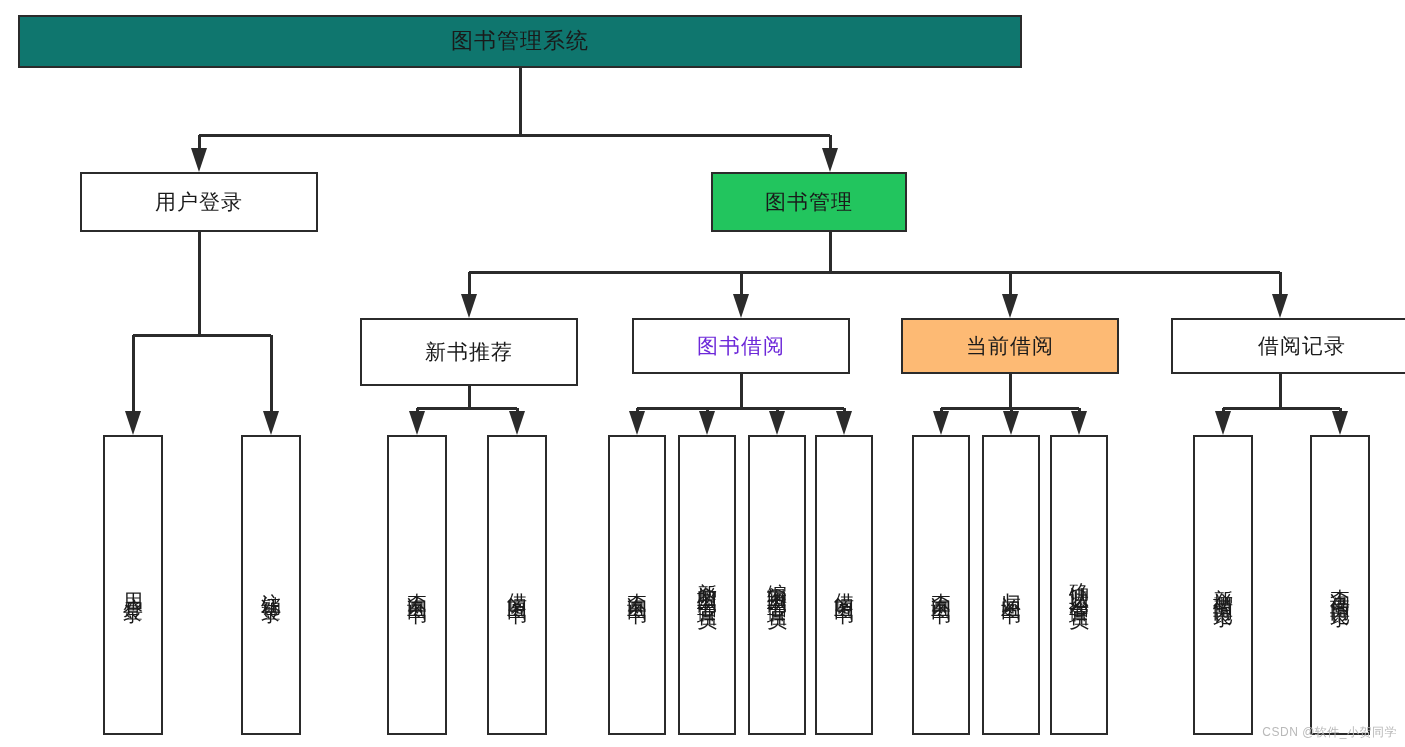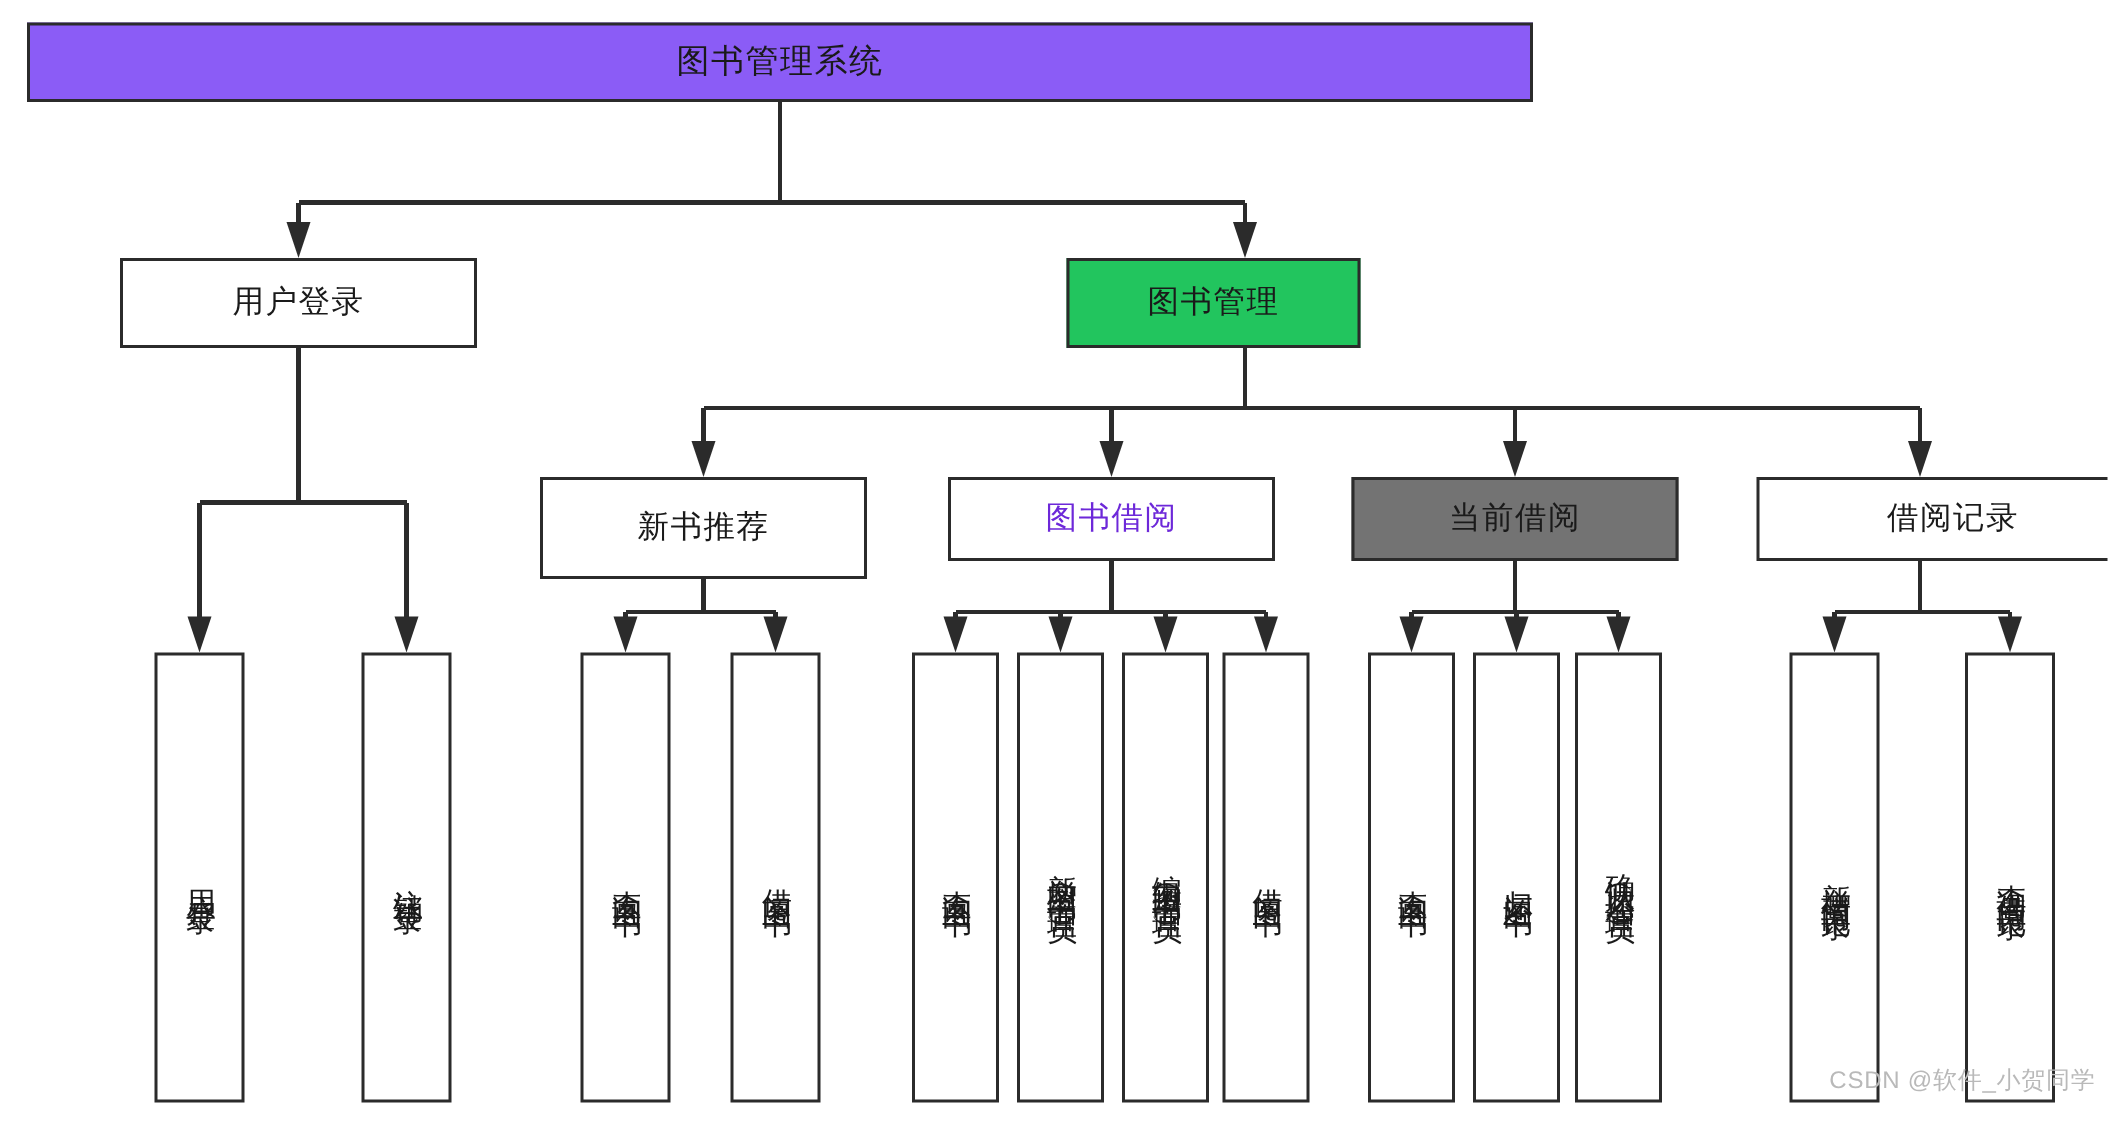--- a/index.html
+++ b/index.html
@@ -53,22 +53,22 @@
     position: absolute;
     left: 0;
     top: 0;
     width: 1405px;
     height: 747px;
     pointer-events: none;
   }
   .watermark {
     position: absolute;
     right: 8px;
-    bottom: 16px;
-    font-size: 16px;
+    bottom: 6px;
+    font-size: 12px;
     color: #b9b9b9;
     white-space: nowrap;
     letter-spacing: 0.5px;
     margin-top: 41px;
   }
 </style>
 </head>
 <body>
 
 <div id="diagram-root">
@@ -120,36 +120,36 @@
       <line x1="1079" y1="408" x2="1079" y2="413" stroke="#2b2b2b" stroke-width="3" shape-rendering="crispEdges"></line>
       <polygon points="1071,411 1087,411 1079,435" fill="#2b2b2b"></polygon>
       <line x1="1280" y1="374" x2="1280" y2="408" stroke="#2b2b2b" stroke-width="3" shape-rendering="crispEdges"></line>
       <line x1="1223" y1="408" x2="1340" y2="408" stroke="#2b2b2b" stroke-width="3" shape-rendering="crispEdges"></line>
       <line x1="1223" y1="408" x2="1223" y2="413" stroke="#2b2b2b" stroke-width="3" shape-rendering="crispEdges"></line>
       <polygon points="1215,411 1231,411 1223,435" fill="#2b2b2b"></polygon>
       <line x1="1340" y1="408" x2="1340" y2="413" stroke="#2b2b2b" stroke-width="3" shape-rendering="crispEdges"></line>
       <polygon points="1332,411 1348,411 1340,435" fill="#2b2b2b"></polygon>
     </svg>
   <div id="node-layer">
-      <div class="node-box node-root" style="left: 18px; top: 15px; width: 1004px; height: 53px; border-color: rgb(43, 43, 43); background: #8b5cf6;">
+      <div class="node-box node-root" style="left: 18px; top: 15px; width: 1004px; height: 53px; border-color: rgb(43, 43, 43); background: #0f766e;">
         <span class="node-label-h" style="color: rgb(26, 26, 26);">图书管理系统</span>
       </div>
       <div class="node-box" style="left: 80px; top: 172px; width: 238px; height: 60px; border-color: rgb(43, 43, 43); background: rgb(255, 255, 255);">
         <span class="node-label-h" style="color: rgb(26, 26, 26);">用户登录</span>
       </div>
       <div class="node-box" style="left: 711px; top: 172px; width: 196px; height: 60px; border-color: rgb(43, 43, 43); background: #22c55e;">
         <span class="node-label-h" style="color: rgb(26, 26, 26);">图书管理</span>
       </div>
       <div class="node-box" style="left: 360px; top: 318px; width: 218px; height: 68px; border-color: rgb(43, 43, 43); background: rgb(255, 255, 255);">
         <span class="node-label-h" style="color: rgb(26, 26, 26);">新书推荐</span>
       </div>
       <div class="node-box" style="left: 632px; top: 318px; width: 218px; height: 56px; border-color: rgb(43, 43, 43); background: rgb(255, 255, 255);">
         <span class="node-label-h" style="color: #6d28d9;">图书借阅</span>
       </div>
-      <div class="node-box" style="left: 901px; top: 318px; width: 218px; height: 56px; border-color: rgb(43, 43, 43); background: #737373;">
+      <div class="node-box" style="left: 901px; top: 318px; width: 218px; height: 56px; border-color: rgb(43, 43, 43); background: #fdba74;">
         <span class="node-label-h" style="color: rgb(26, 26, 26);">当前借阅</span>
       </div>
       <div class="node-box" style="left: 1171px; top: 318px; width: 262px; height: 56px; border-color: rgb(43, 43, 43); background: rgb(255, 255, 255);">
         <span class="node-label-h" style="color: rgb(26, 26, 26);">借阅记录</span>
       </div>
       <div class="node-box" style="left: 103px; top: 435px; width: 60px; height: 300px; border-color: rgb(43, 43, 43); background: rgb(255, 255, 255);">
         <span class="node-label-v" style="color: rgb(26, 26, 26);">用户登录</span>
       </div>
       <div class="node-box" style="left: 241px; top: 435px; width: 60px; height: 300px; border-color: rgb(43, 43, 43); background: rgb(255, 255, 255);">
         <span class="node-label-v" style="color: rgb(26, 26, 26);">注销登录</span>

